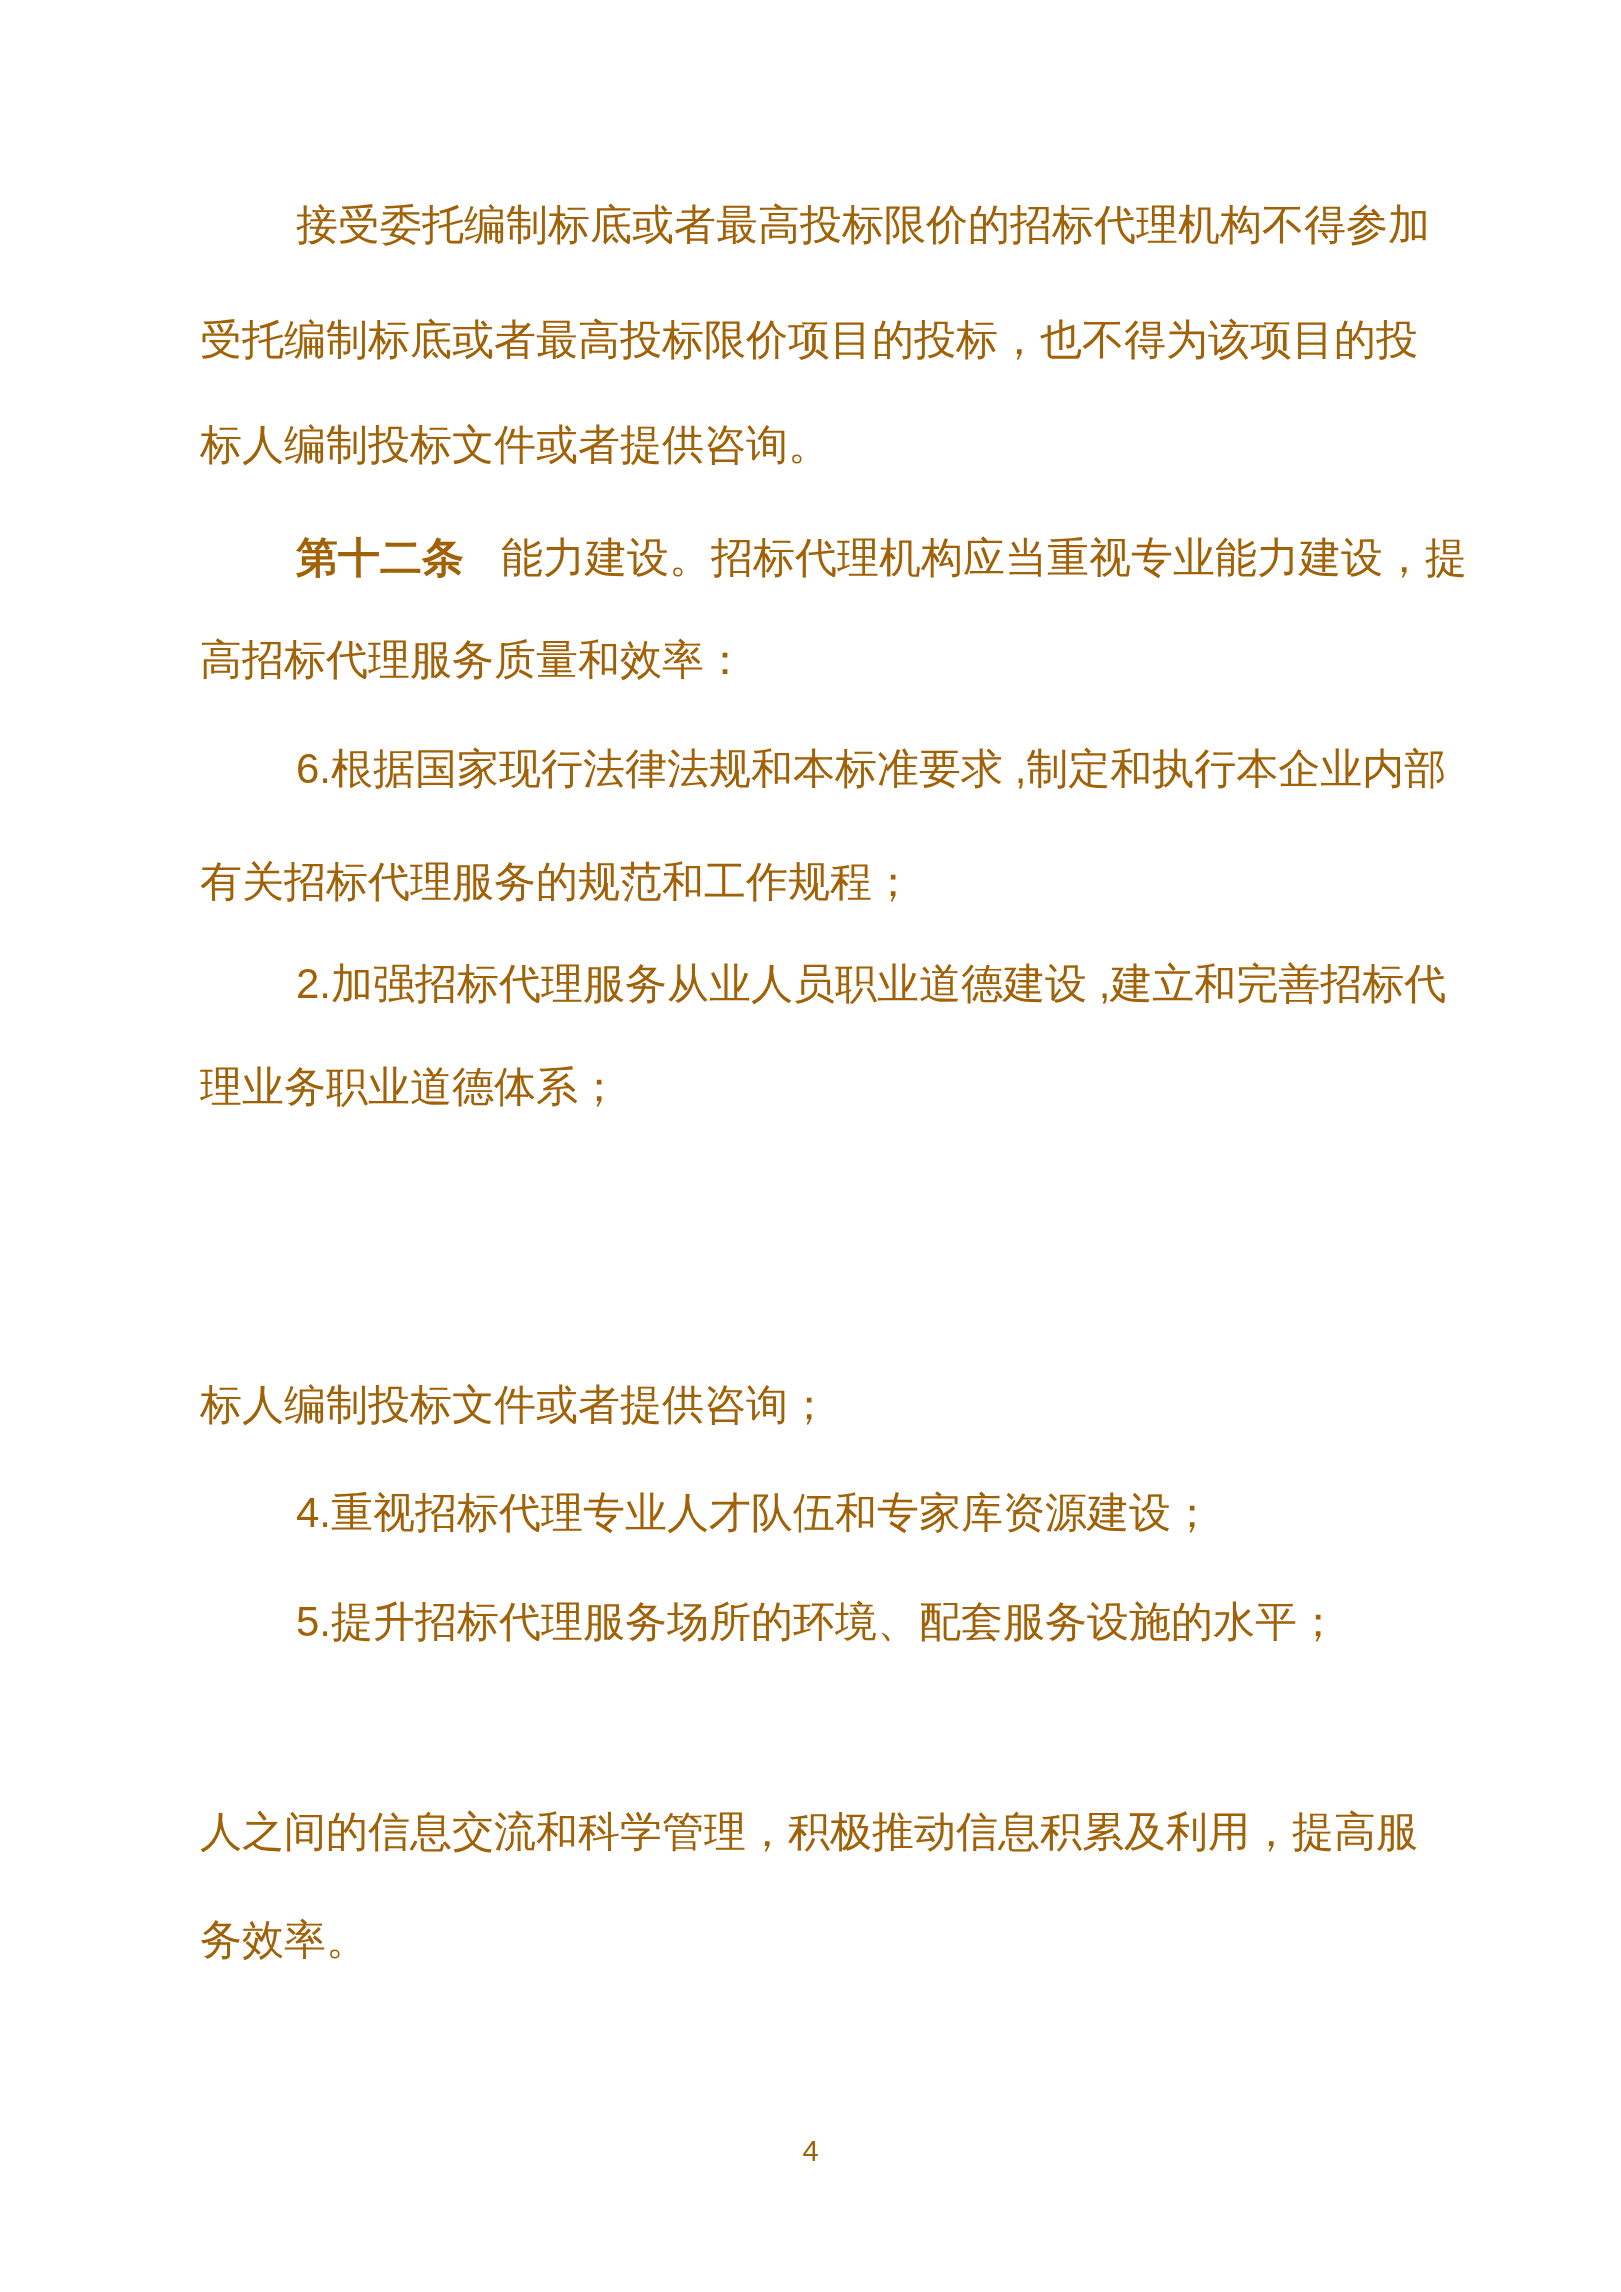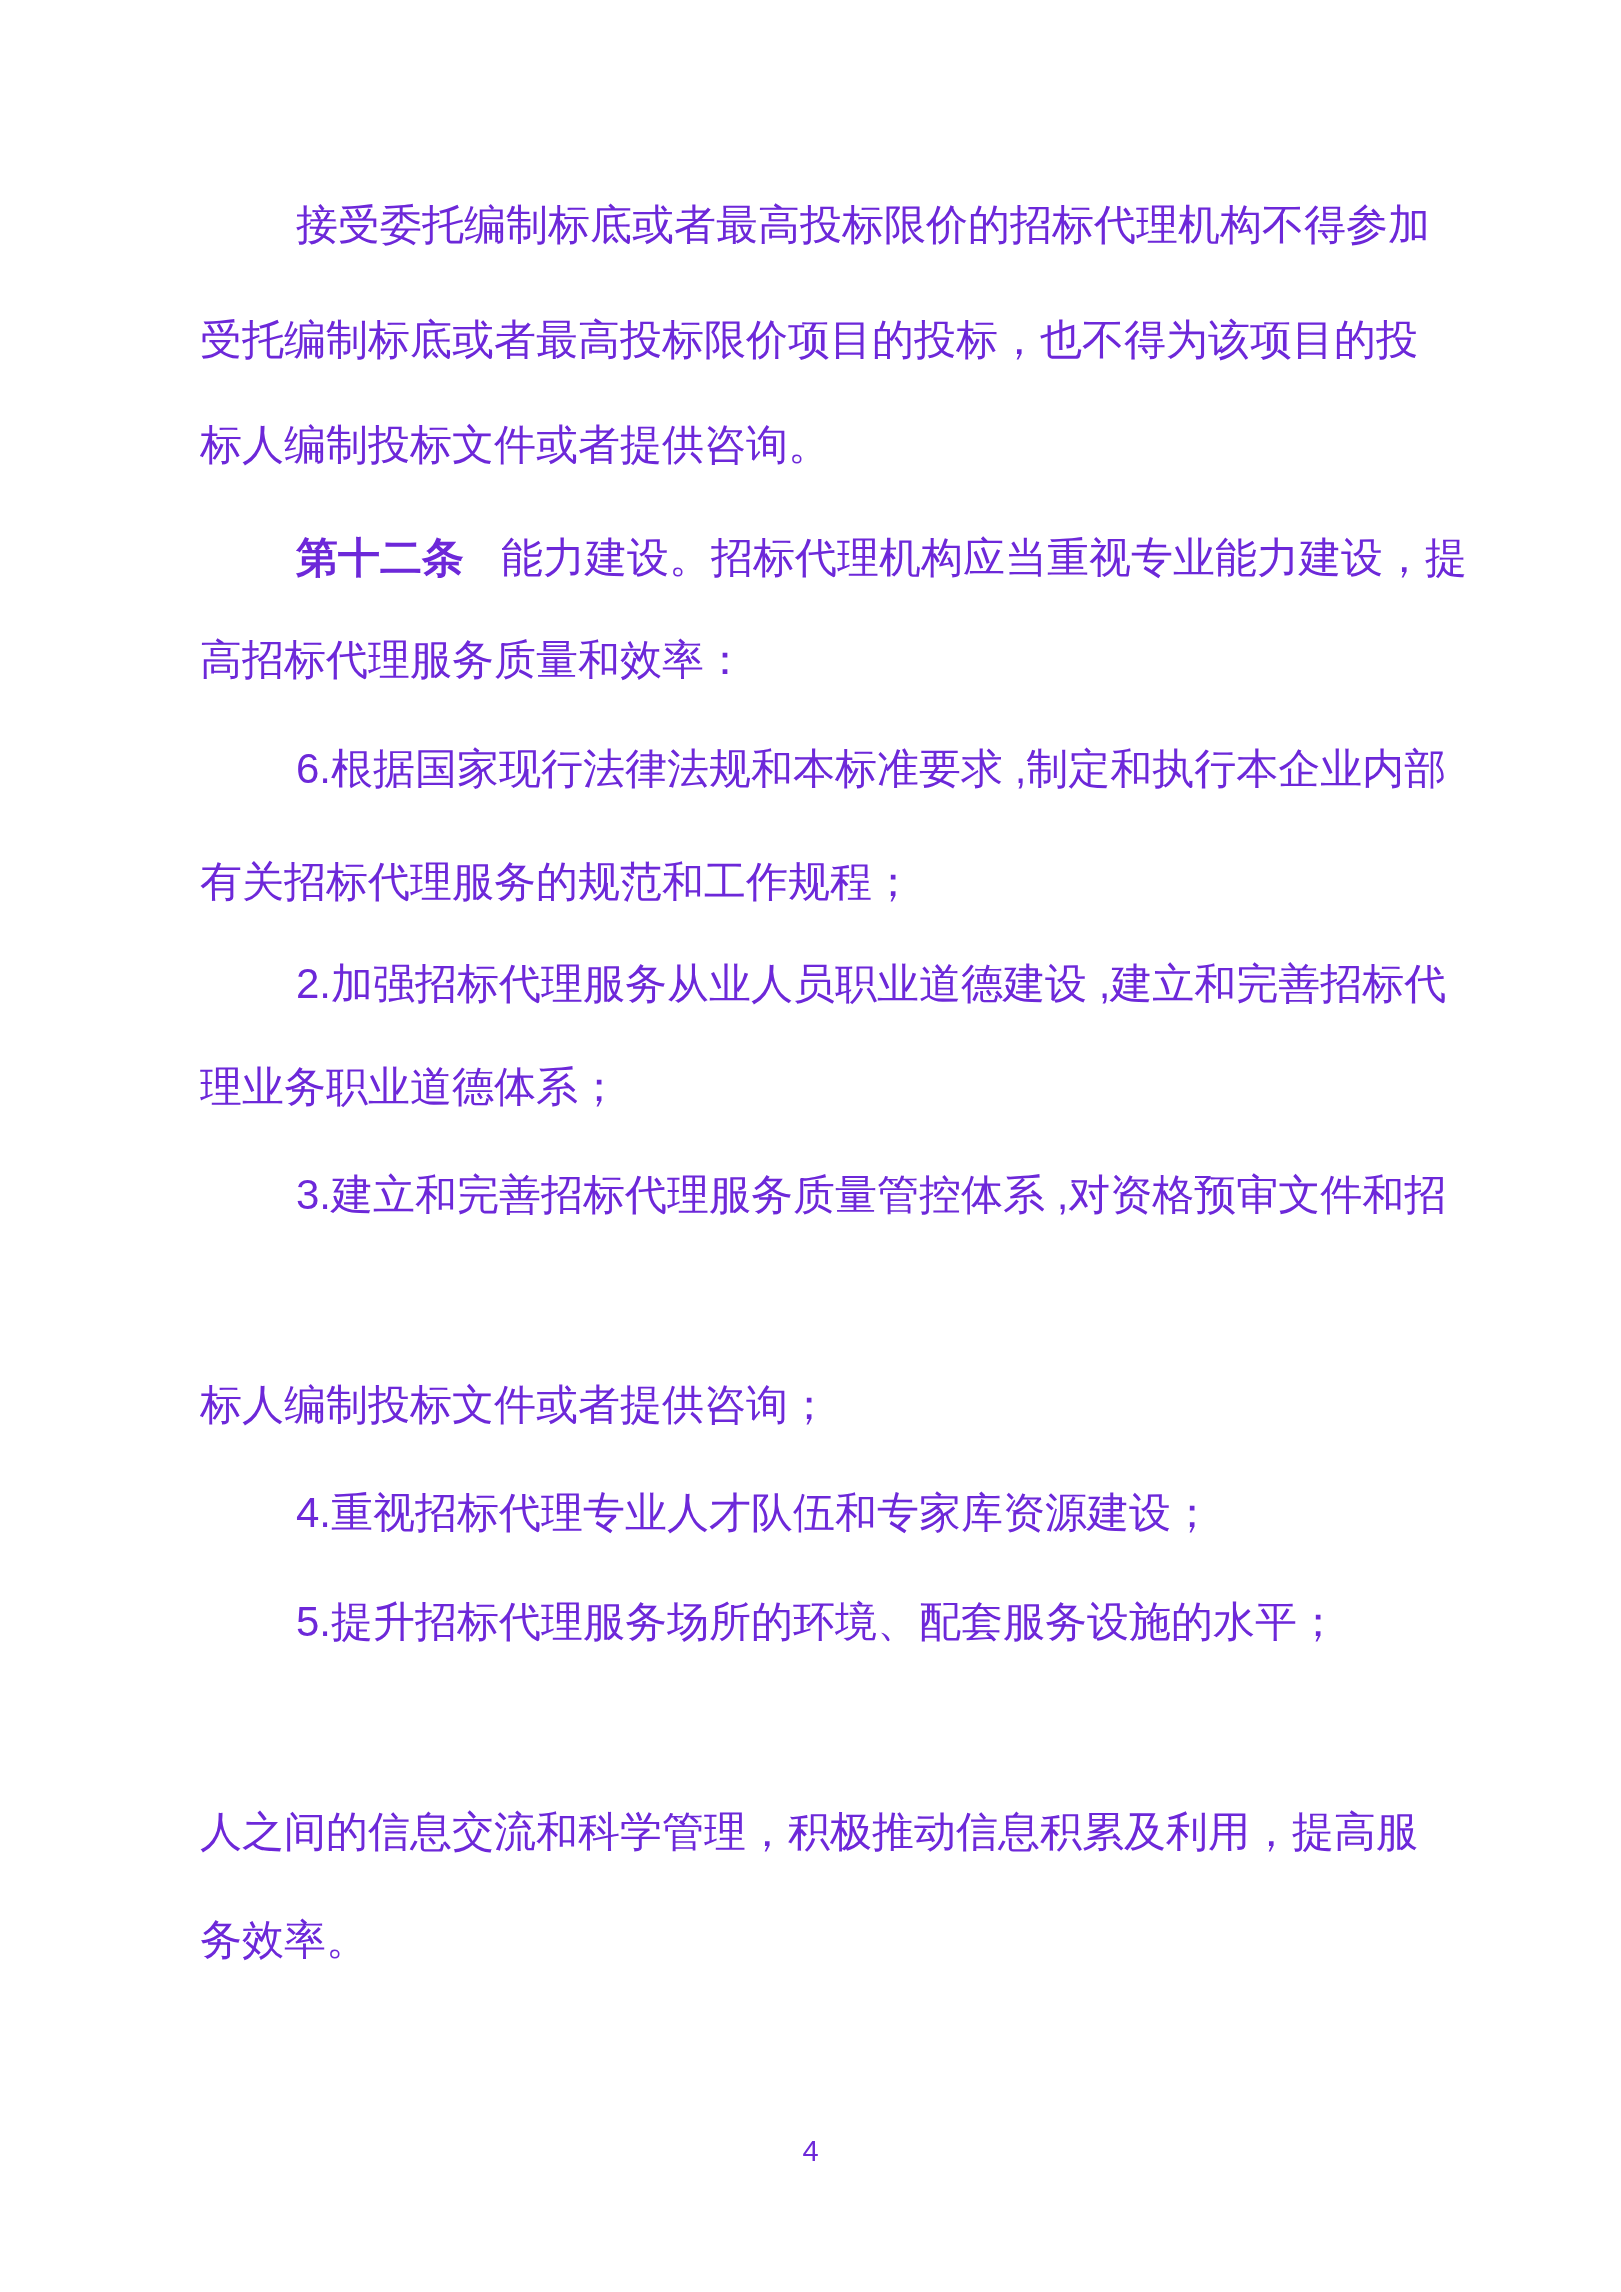--- a/index.html
+++ b/index.html
@@ -7,21 +7,21 @@
     padding: 0;
     background: #ffffff;
   }
   .page {
     position: relative;
     width: 1621px;
     height: 2293px;
     background: #ffffff;
     overflow: hidden;
     font-family: "Liberation Sans", "DejaVu Sans", sans-serif;
-    color: #6d28d9;
+    color: #a16207;
   }
   .line {
     position: absolute;
     left: 200px;
     font-size: 42px;
     line-height: 1.0;
     white-space: nowrap;
     letter-spacing: 0px;
     font-weight: 400;
   }
@@ -54,21 +54,20 @@
 
   <div class="line indent" style="top:537px"><span class="article-no">第十二条</span><span>能力建设。招标代理机构应当重视专业能力建设，提</span></div>
   <div class="line" style="top:639px">高招标代理服务质量和效率：</div>
 
   <div class="line indent" style="top:748px">6.根据国家现行法律法规和本标准要求 ,制定和执行本企业内部</div>
   <div class="line" style="top:861px">有关招标代理服务的规范和工作规程；</div>
 
   <div class="line indent" style="top:963px">2.加强招标代理服务从业人员职业道德建设 ,建立和完善招标代</div>
   <div class="line" style="top:1066px">理业务职业道德体系；</div>
 
-  <div class="line indent" style="top:1174px">3.建立和完善招标代理服务质量管控体系 ,对资格预审文件和招</div>
   <div class="line" style="top:1384px">标人编制投标文件或者提供咨询；</div>
 
   <div class="line indent" style="top:1492px">4.重视招标代理专业人才队伍和专家库资源建设；</div>
 
   <div class="line indent" style="top:1601px">5.提升招标代理服务场所的环境、配套服务设施的水平；</div>
 
   <div class="line" style="top:1811px">人之间的信息交流和科学管理，积极推动信息积累及利用，提高服</div>
   <div class="line" style="top:1919px">务效率。</div>
 
   <div class="page-number">4</div>

